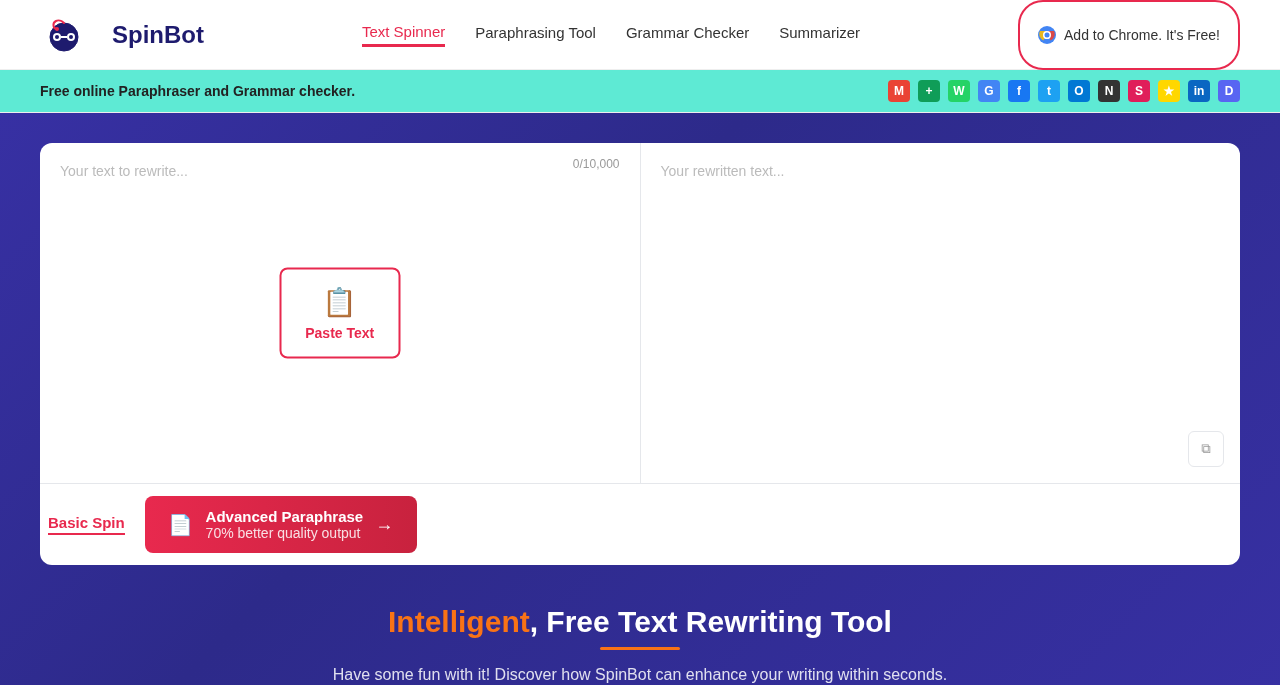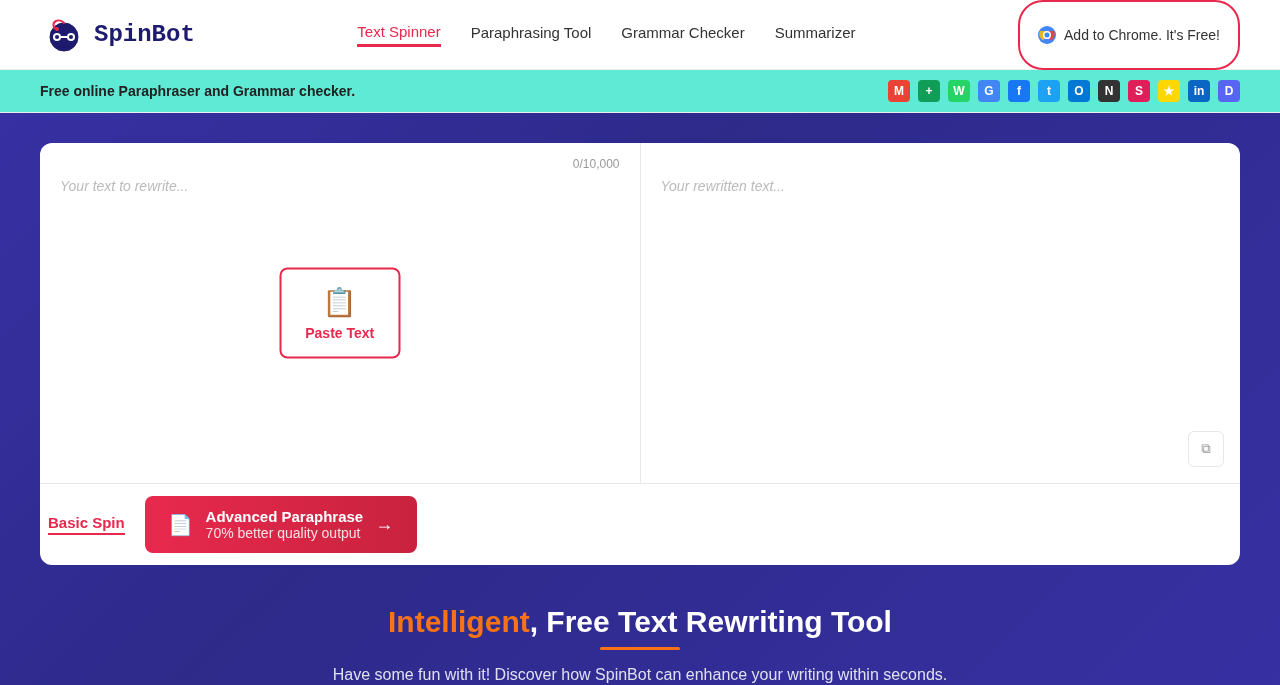--- a/index.html
+++ b/index.html
@@ -11,22 +11,21 @@
       display: flex;
       align-items: center;
       justify-content: space-between;
       padding: 0 40px;
       height: 70px;
       border-bottom: 1px solid #eee;
     }
     .logo-area {
       display: flex;
       align-items: center;
-      gap: 6px;
-      font-family: Liberation Mono, monospace;
+      gap: 24px;
     }
     .logo-icon {
       width: 48px;
       height: 48px;
     }
     .logo-text {
       font-size: 24px;
       font-weight: 700;
       color: #1e1b6e;
     }
@@ -129,22 +128,21 @@
       color: #999;
     }
     .right-panel {
       flex: 1;
       padding: 16px 20px;
       position: relative;
     }
     .text-placeholder {
       color: #bbb;
       font-size: 14px;
-      margin-top: 19px;
-      font-style: italic;
+      margin-top: 4px;
     }
 
     
     .paste-btn-container {
       position: absolute;
       top: 50%;
       left: 50%;
       transform: translate(-50%, -50%);
       display: flex;
       flex-direction: column;

